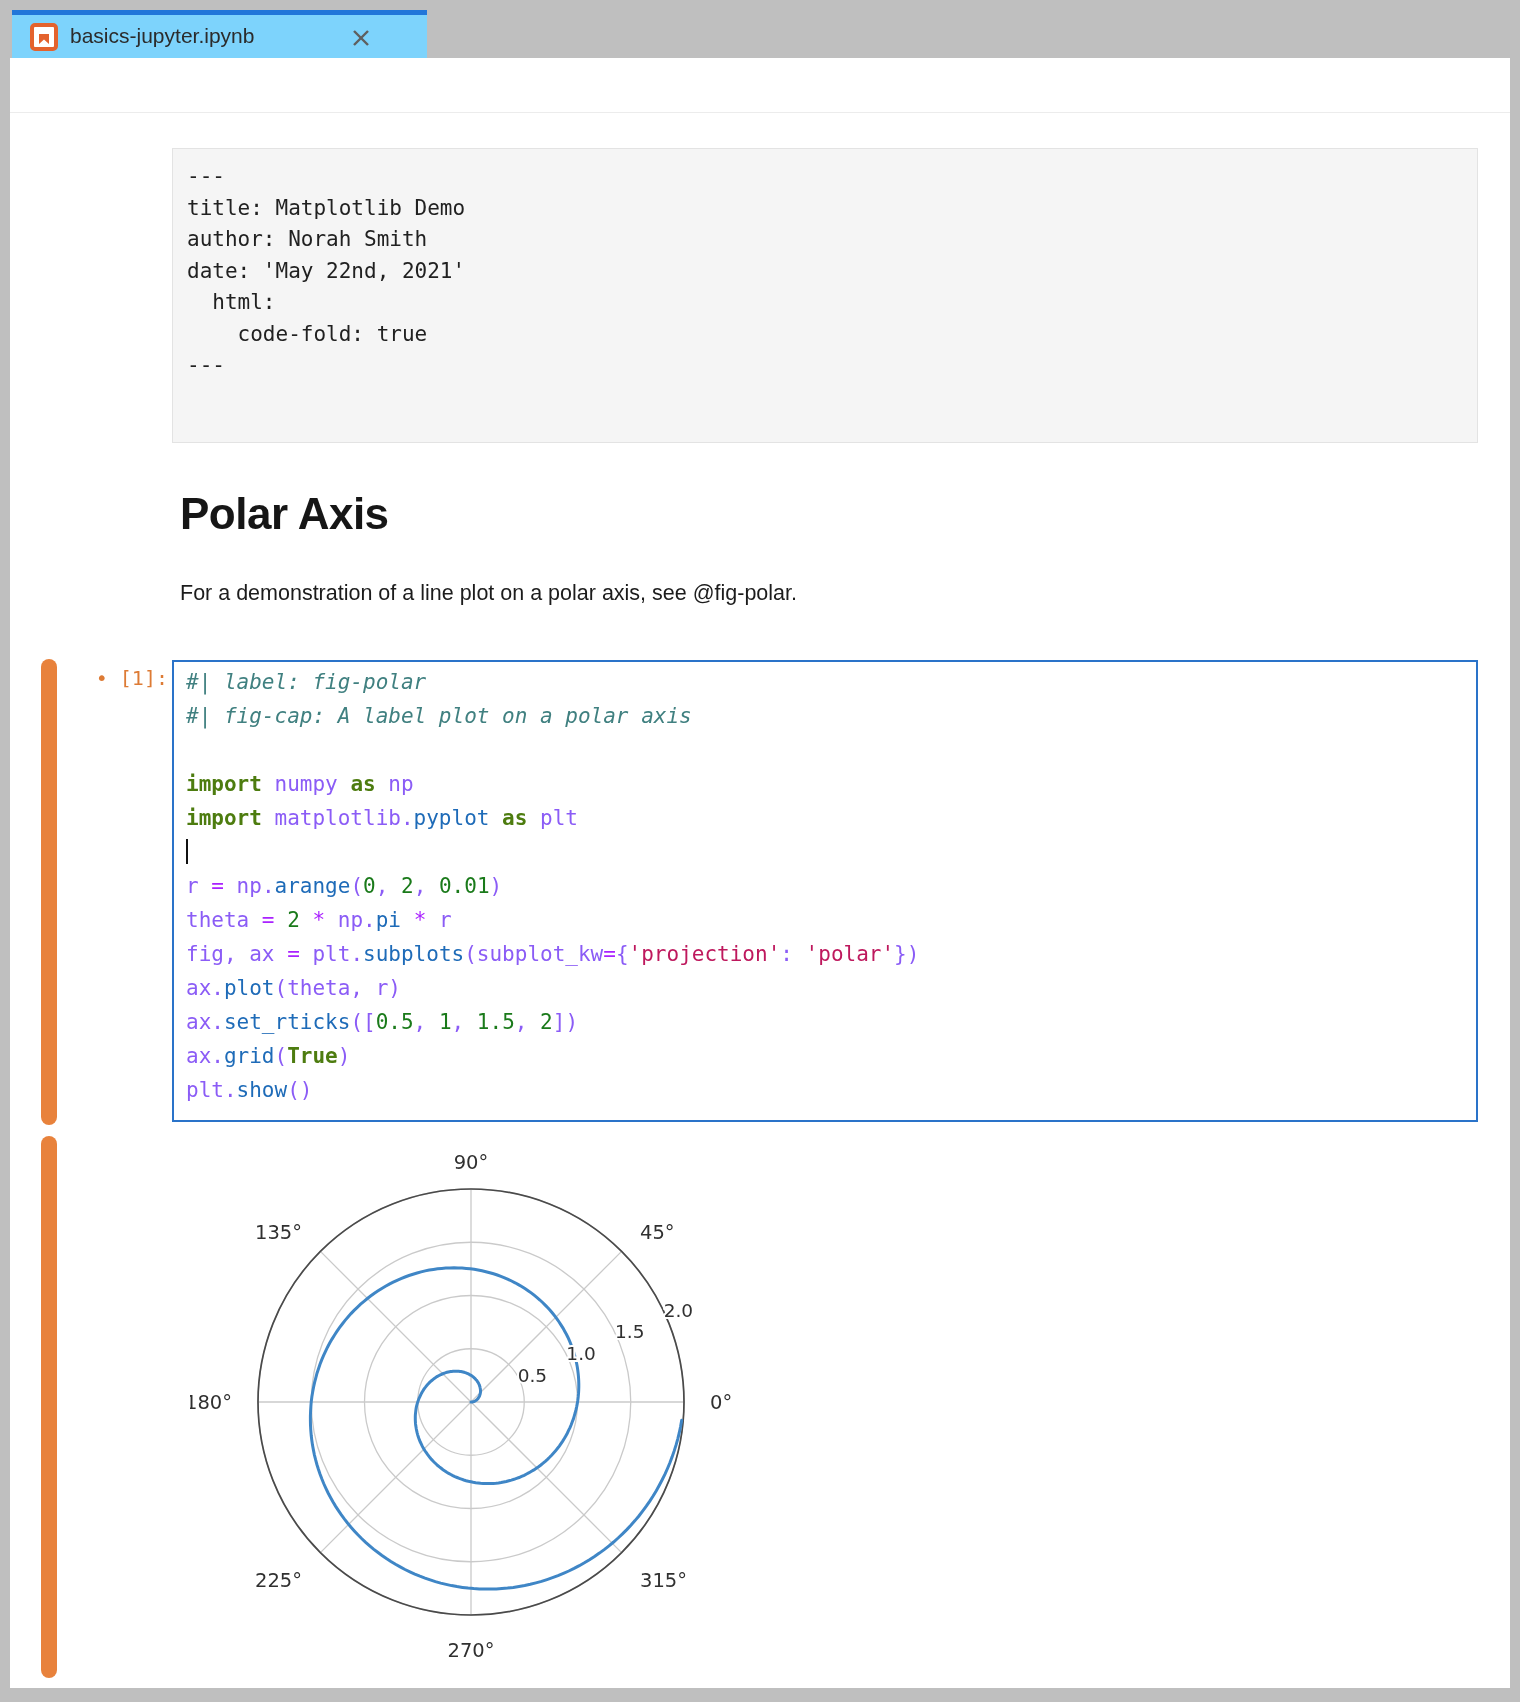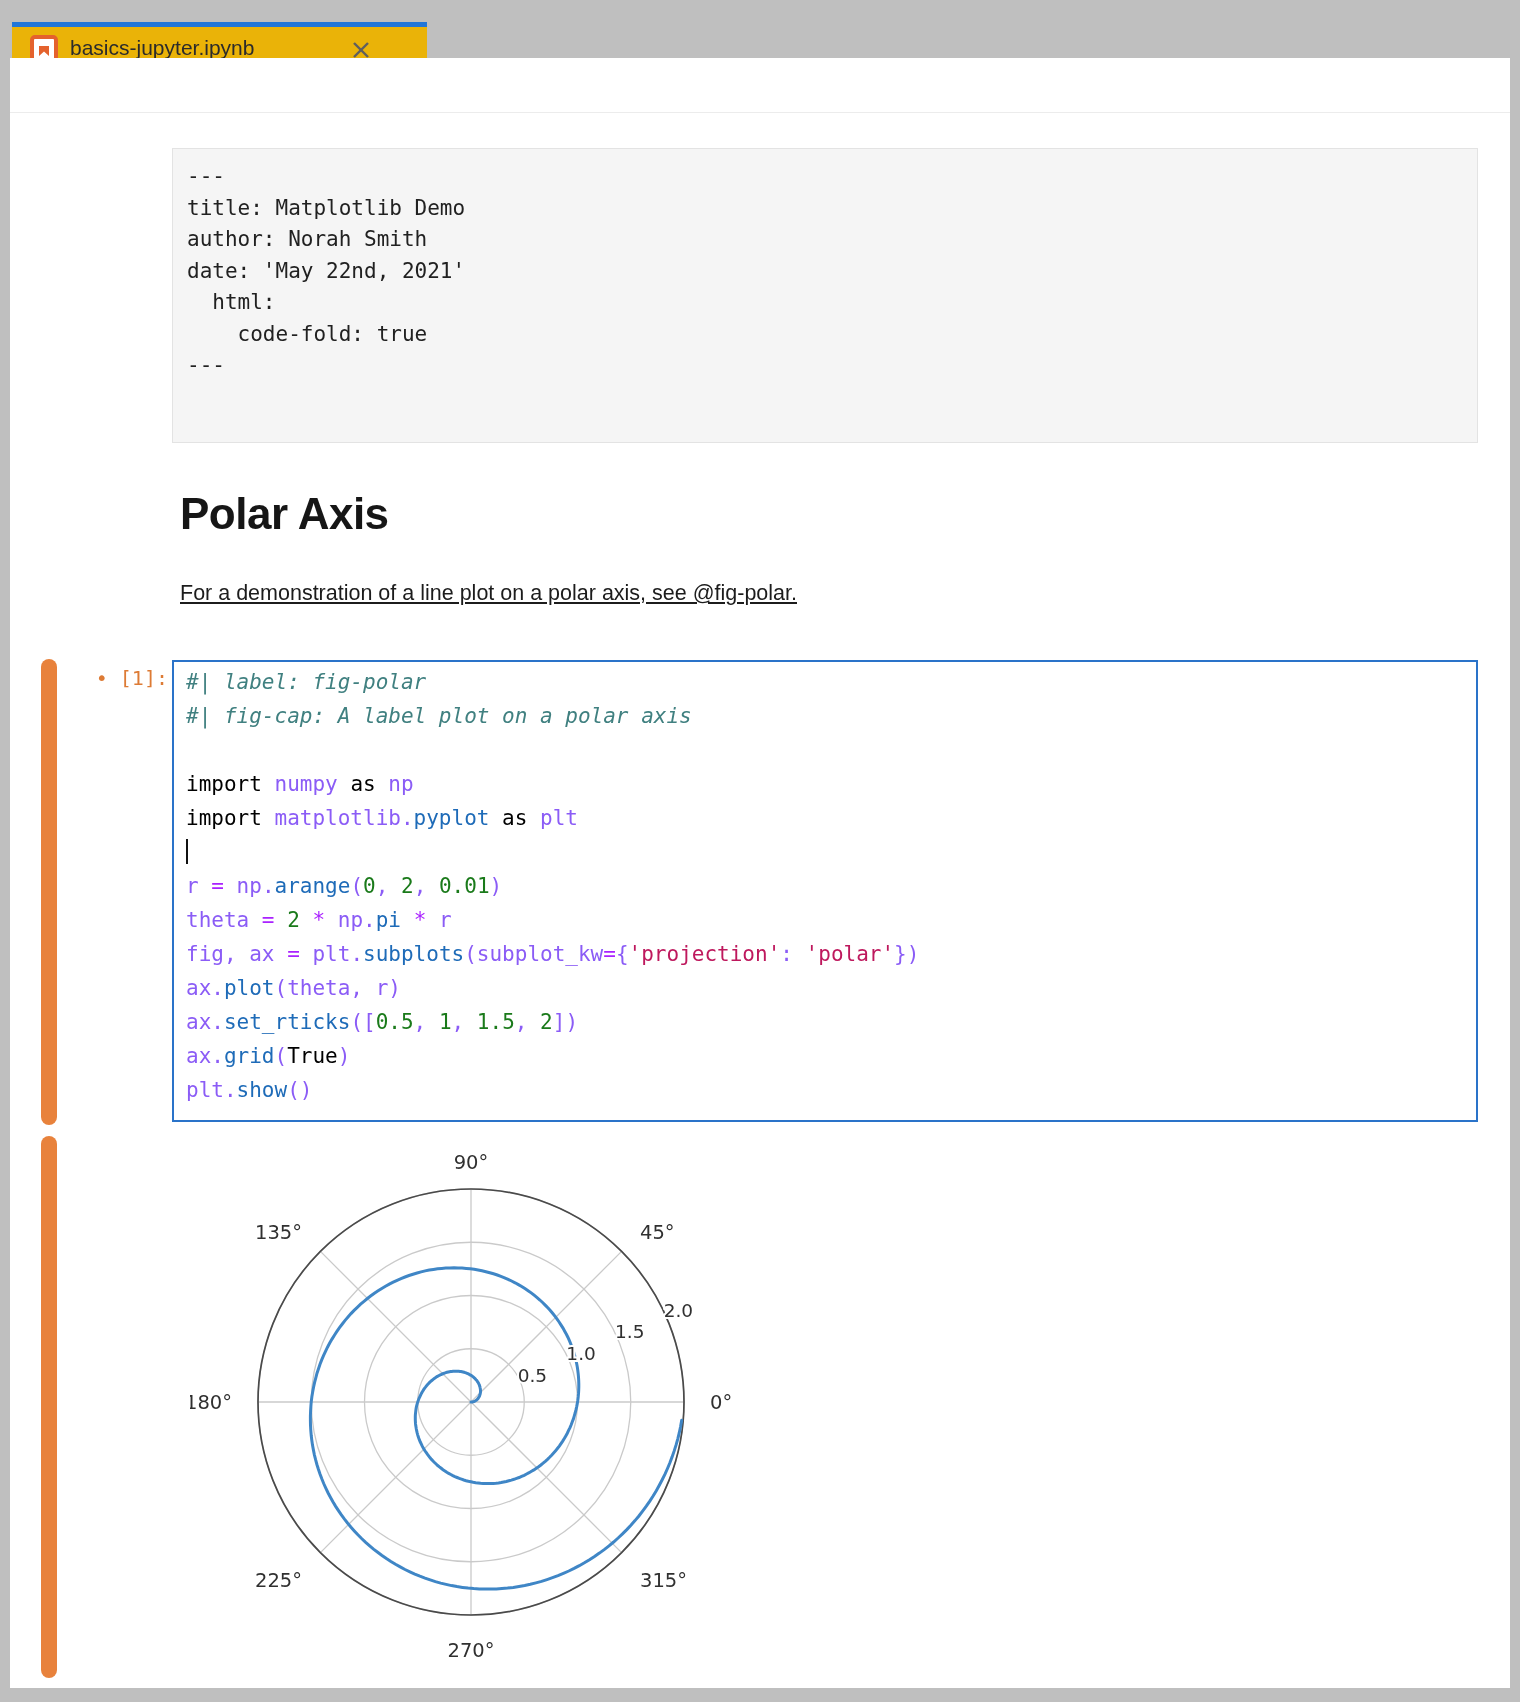--- a/index.html
+++ b/index.html
@@ -2,21 +2,21 @@
 <html><head>
 <meta charset="utf-8">
 <style>
   * { margin:0; padding:0; box-sizing:border-box; }
   html,body { background:#bfbfbf; }
   .screen { position:relative; width:1520px; height:1702px; background:#bfbfbf;
             font-family:"Liberation Sans", sans-serif; color:#1c1c1c; overflow:hidden; }
   .abs { position:absolute; }
 
   
-  .tab { left:12px; top:10px; width:415px; height:48px; background:#eab308; border-top:5px solid #2176d9;margin-top:12px; }
+  .tab { left:12px; top:10px; width:415px; height:48px; background:#7dd3fc; border-top:5px solid #2176d9; }
   .tab-title { position:absolute; left:58px; top:9px; font-size:21px; color:#2b2b2b; }
   .tab-icon { position:absolute; left:18px; top:8px; width:28px; height:28px; }
   .tab-close { position:absolute; left:336px; top:10px; width:26px; height:26px; cursor:pointer; }
 
   
   .toolbar { left:10px; top:58px; width:1500px; height:55px; background:#ffffff; border-bottom:1px solid #ececec; }
   .tb-icon { position:absolute; top:69px; width:28px; height:28px; }
   .tb-text { position:absolute; top:71px; font-size:20px; color:#2b2b2b; }
 
   .toggle { position:absolute; left:1310px; top:70px; width:66px; height:27px; background:#cdcdcd; border-radius:14px; }
@@ -24,35 +24,35 @@
 
   
   .content { left:10px; top:113px; width:1500px; height:1575px; background:#ffffff; }
 
   .raw-cell { position:absolute; left:162px; top:35px; width:1306px; height:295px;
               background:#f5f5f5; border:1px solid #e3e3e3; padding:12px 14px;
               font-family:"DejaVu Sans Mono", monospace; font-size:21px; line-height:31.5px; color:#212121; }
   .raw-cell div { white-space:pre; }
 
   .md-heading { position:absolute; left:170px; top:376px; font-size:44px; font-weight:bold; color:#161616; letter-spacing:-0.5px; }
-  .md-para    { position:absolute; left:170px; top:468px; font-size:21.5px; color:#1c1c1c;text-decoration:underline; }
+  .md-para    { position:absolute; left:170px; top:468px; font-size:21.5px; color:#1c1c1c; }
 
   .collapser { position:absolute; left:31px; width:16px; border-radius:8px; background:#e8823c; cursor:pointer; }
   .bar-input  { top:546px; height:466px; }
   .bar-output { top:1023px; height:542px; }
 
   .prompt { position:absolute; left:62px; top:553px; width:96px; text-align:right;
             font-family:"DejaVu Sans Mono", monospace; font-size:20px; color:#dd7b35; }
 
   .code-cell { position:absolute; left:162px; top:547px; width:1306px; height:462px;
                background:#ffffff; border:2px solid #2a73c9; padding:3px 12px;
                font-family:"DejaVu Sans Mono", monospace; font-size:21px; line-height:34px; color:#212121; }
   .code-line { white-space:pre; min-height:34px; }
   .tok-c { color:#408080; font-style:italic; }
-  .tok-k { color:#000000; font-weight:normal; }
+  .tok-k { color:#4d7c0f; font-weight:bold; }
   .tok-b { color:#1e6bb8; }
   .tok-o { color:#aa22ff; }
   .tok-n { color:#1a7a1a; }
   .tok-s { color:#be185d; }
   .tok-p { color:#8b5cf6; }
   .cursor { display:inline-block; width:2px; height:25px; background:#111; vertical-align:text-bottom; }
 
   .figure { position:absolute; left:180px; top:1012px; width:570px; height:560px; }
   .polar-lab  { font-family:"DejaVu Sans", sans-serif; font-size:19.5px; fill:#303030; }
   .polar-rlab { font-family:"DejaVu Sans", sans-serif; font-size:18.5px; fill:#303030;

